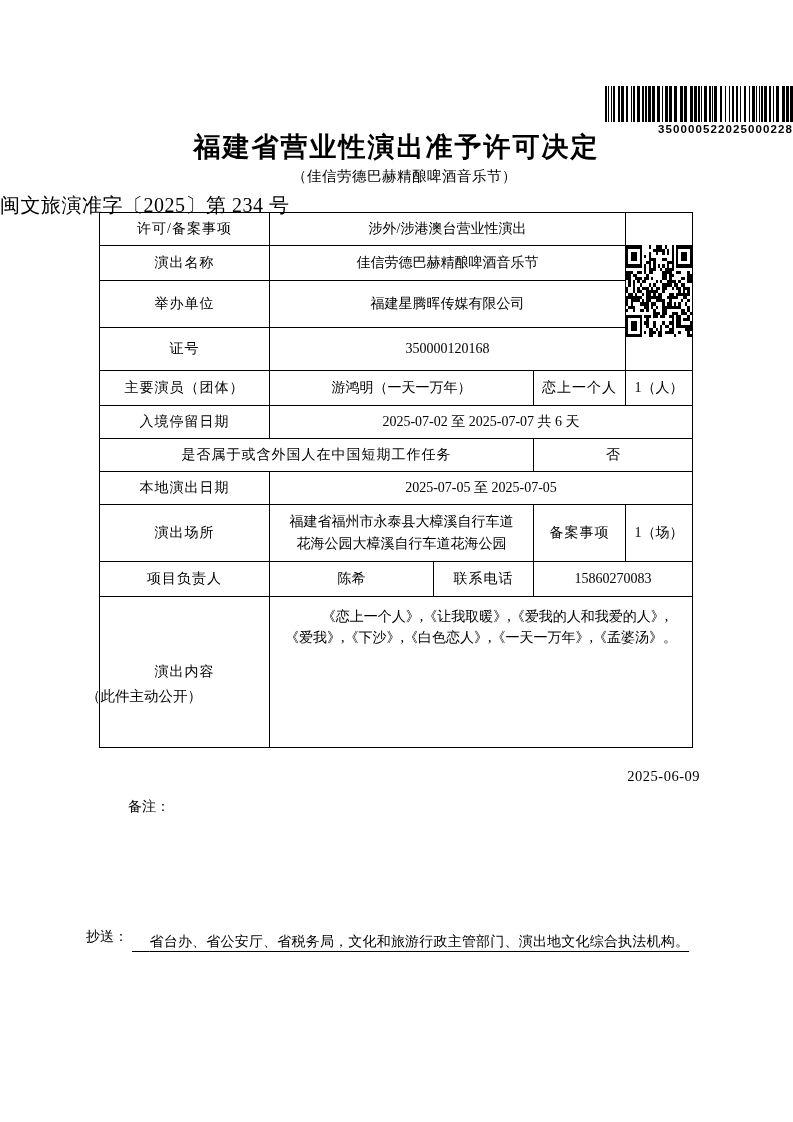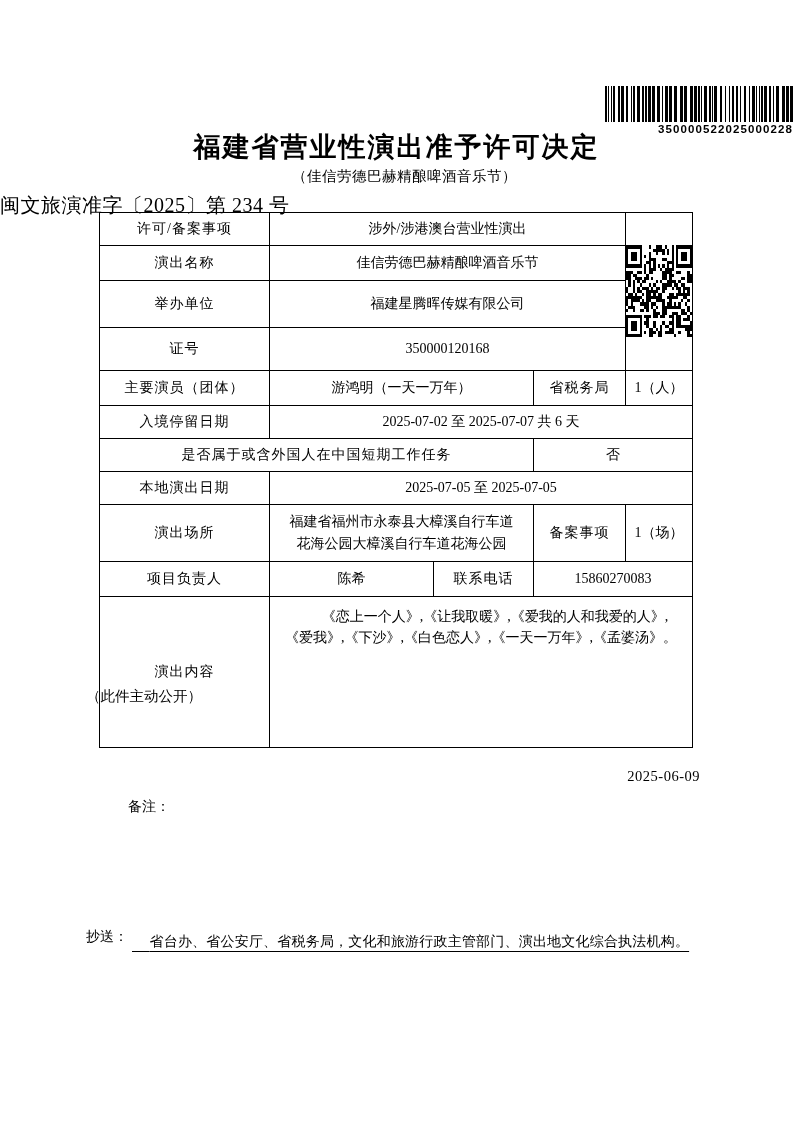--- a/index.html
+++ b/index.html
@@ -1087,21 +1087,21 @@
         <td class="label-cell">举办单位</td>
         <td colspan="3">福建星腾晖传媒有限公司</td>
       </tr>
       <tr class="r4">
         <td class="label-cell">证号</td>
         <td colspan="3">350000120168</td>
       </tr>
       <tr class="r-actor">
         <td class="label-cell">主要演员（团体）</td>
         <td colspan="2">游鸿明（一天一万年）</td>
-        <td class="label-cell">省税务局</td>
+        <td class="label-cell">恋上一个人</td>
         <td>1（人）</td>
       </tr>
       <tr class="r-stay">
         <td class="label-cell">入境停留日期</td>
         <td colspan="4">2025-07-02 至 2025-07-07 共 6 天</td>
       </tr>
       <tr class="r-foreign">
         <td colspan="3" class="label-cell">是否属于或含外国人在中国短期工作任务</td>
         <td colspan="2">否</td>
       </tr>

